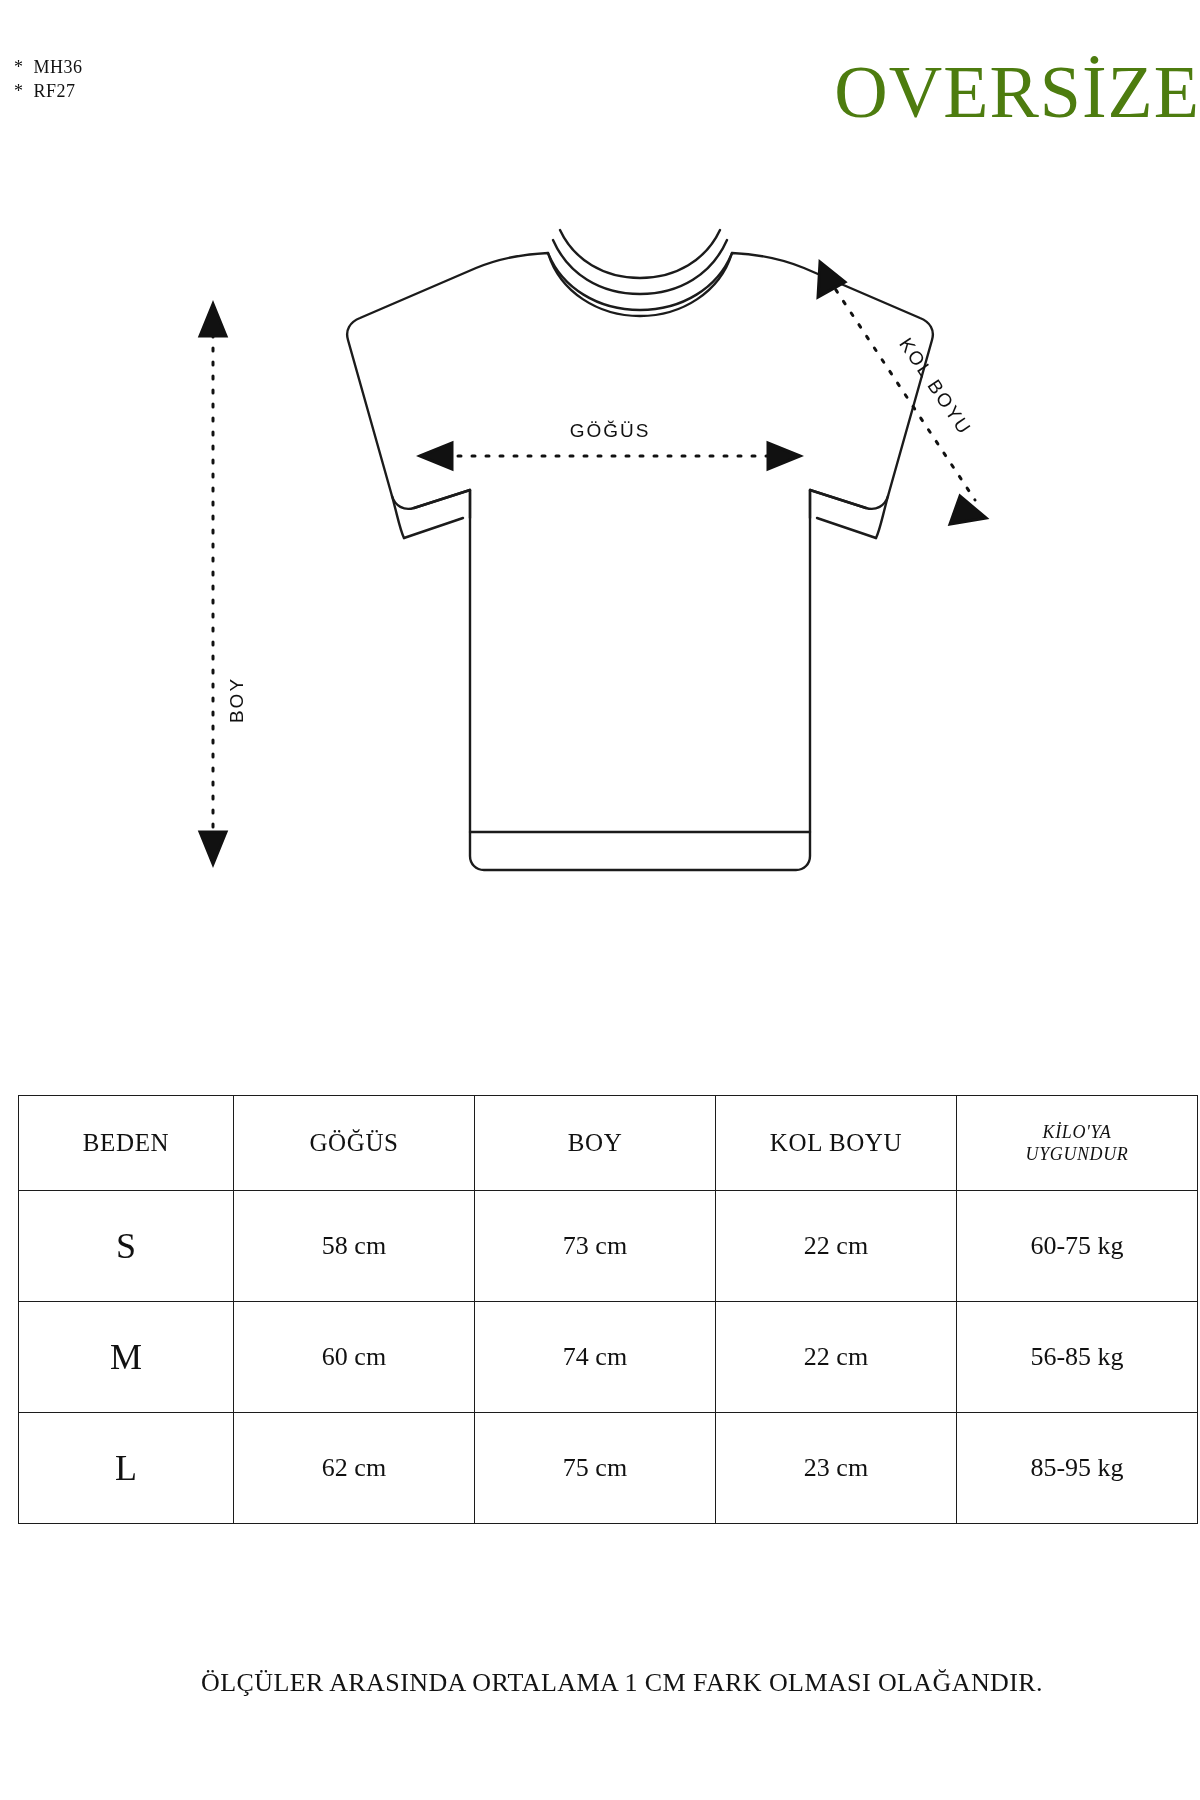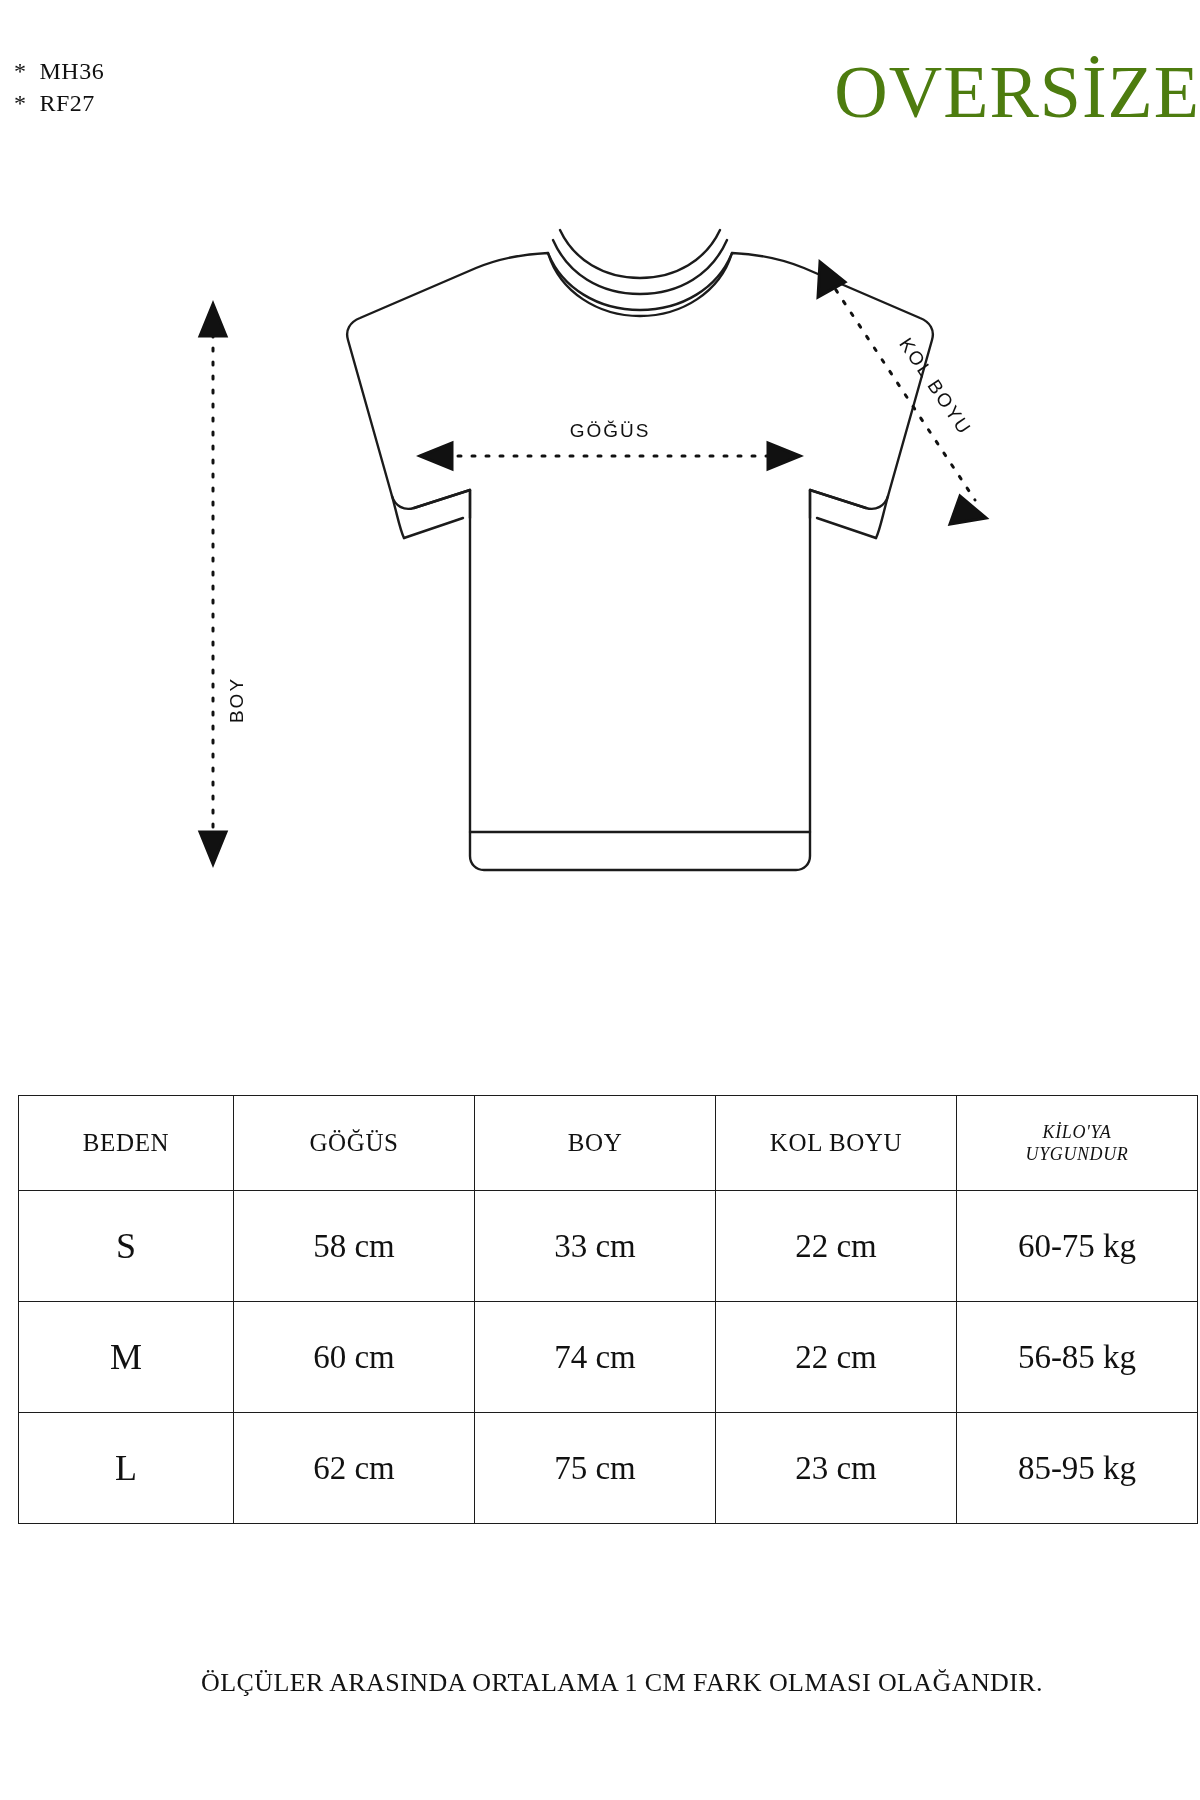--- a/index.html
+++ b/index.html
@@ -15,21 +15,21 @@
     color: #1a1a1a;
     overflow: hidden;
   }
 
   
   .codes {
     position: absolute;
     left: 14px;
     top: 55px;
     font-family: "Liberation Serif", serif;
-    font-size: 24px;
+    font-size: 18px;
     line-height: 1.35;
     letter-spacing: 0.5px;
     color: #111;
   }
   .code-line { white-space: pre; }
 
   .title {
     position: absolute;
     left: 0;
     right: 0;
@@ -75,21 +75,21 @@
     border-top-left-radius: 18px;
     border-top-right-radius: 18px;
   }
   .size-table thead th.two-line {
     font-size: 18px;
     line-height: 1.25;
     font-style: italic;
   }
   .size-table tbody td {
     height: 108px;
-    font-size: 33px;
+    font-size: 26px;
   }
   .size-table tbody td.beden-cell {
     font-size: 36px;
   }
   .col-1 { width: 212px; }
   .col-2 { width: 238px; }
   .col-3 { width: 238px; }
   .col-4 { width: 238px; }
   .col-5 { width: 238px; }
 
@@ -198,21 +198,21 @@
       <th class="col-5 two-line">
         <span>KİLO'YA</span><br>
         <span>UYGUNDUR</span>
       </th>
     </tr>
   </thead>
   <tbody>
     <tr>
       <td class="beden-cell">S</td>
       <td>58 cm</td>
-      <td>33 cm</td>
+      <td>73 cm</td>
       <td>22  cm</td>
       <td>60-75 kg</td>
     </tr>
     <tr>
       <td class="beden-cell">M</td>
       <td>60 cm</td>
       <td>74 cm</td>
       <td>22 cm</td>
       <td>56-85 kg</td>
     </tr>

